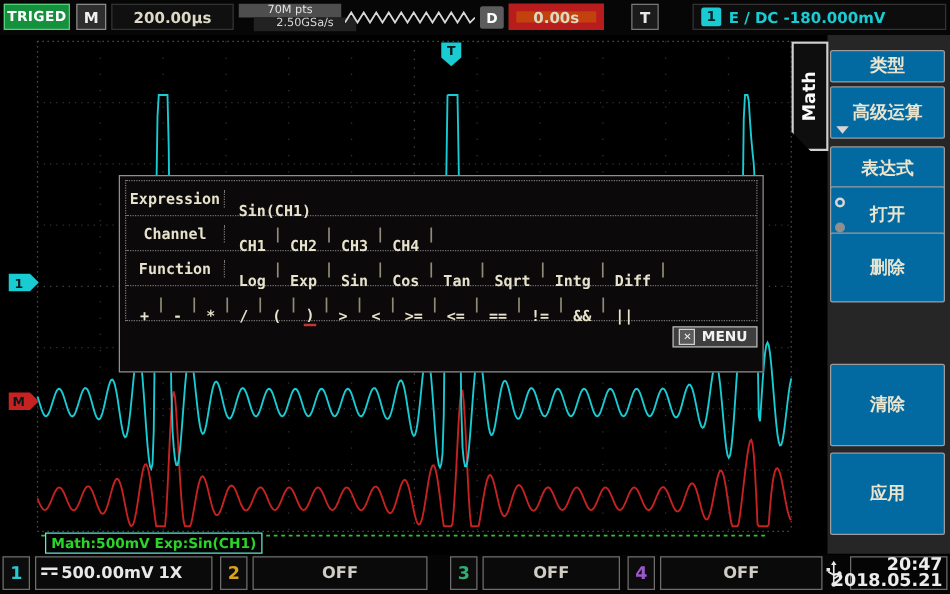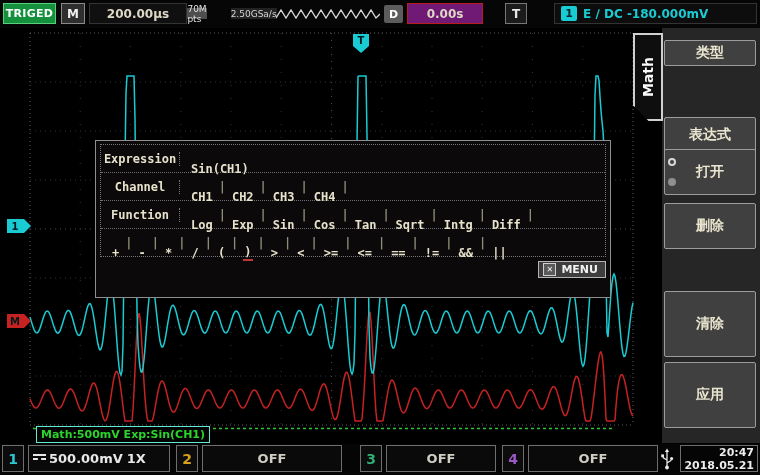--- a/index.html
+++ b/index.html
@@ -8,27 +8,27 @@
 
   
   .topbar{position:absolute;left:0;top:0;width:760px;height:28px;background:#060606;}
   .tb{position:absolute;display:flex;align-items:center;justify-content:center;box-sizing:border-box;}
   .triged{left:3px;top:3px;width:53px;height:21px;background:#15913e;border:1px solid #57d07e;
           color:#fff;font-size:11px;font-weight:bold;letter-spacing:.3px;}
   .mchip{left:61px;top:3px;width:24px;height:21px;background:#2e2e2e;border:1px solid #8a8a8a;
          color:#f0f0f0;font-size:12px;font-weight:bold;}
   .tbase{left:89px;top:3px;width:98px;height:21px;background:#101010;border:1px solid #333;
          color:#ded9c6;font-size:12px;font-weight:bold;}
-  .acq{left:191px;top:2px;width:82px;height:23px;flex-direction:row;font-size:9px;color:#e2e2e2;}
+  .acq{left:191px;top:2px;width:82px;height:23px;flex-direction:column;font-size:9px;color:#e2e2e2;}
   .acq .l1{background:#4e4e4e;width:100%;height:11px;display:flex;align-items:center;justify-content:center;}
   .acq .l2{background:#222;width:100%;height:11px;display:flex;align-items:center;justify-content:center;color:#d5d5d5;margin-left:24px;}
   .zig{left:276px;top:7px;width:104px;height:14px;}
   .dchip{left:384px;top:5px;width:19px;height:18px;background:#5c5c5c;color:#fff;
          font-size:11px;font-weight:bold;border-radius:2px;}
-  .delaybox{left:407px;top:3px;width:76px;height:21px;background:#701a75;border:1px solid #b91c1c;
+  .delaybox{left:407px;top:3px;width:76px;height:21px;background:#c2410c;border:6px solid #b91c1c;
             color:#ded9c6;font-size:12px;font-weight:bold;}
   .tchip{left:505px;top:3px;width:22px;height:21px;background:#1b1b1b;border:1px solid #777;
          color:#e8e8e8;font-size:12px;font-weight:bold;}
   .trigbox{left:554px;top:3px;width:203px;height:21px;background:#0d0d0d;border:1px solid #333;
            justify-content:flex-start;padding-left:6px;gap:6px;}
   .trigbadge{width:16px;height:15px;border-radius:2px;color:#03262a;font-size:11px;font-weight:bold;
              display:flex;align-items:center;justify-content:center;background:#2cc8d2;}
   .trigtext{font-size:12px;font-weight:bold;color:#2cc8d2;}
 
   
@@ -59,21 +59,21 @@
              padding:1px 7px 1px 4px;color:#f2f2f2;font-size:11px;font-weight:bold;cursor:pointer;}
   .menu-x{background:#5a5a5a;border:1px solid #cfcfcf;width:11px;height:11px;display:flex;
           align-items:center;justify-content:center;font-size:8px;color:#eee;}
 
   
   .side-panel{position:absolute;left:662px;top:28px;width:98px;height:415px;background:#262626;}
   .math-tab{position:absolute;left:633px;top:33px;width:30px;height:88px;background:#0e0e0e;
             border:2px solid #d0d0d0;box-sizing:border-box;display:flex;align-items:center;justify-content:center;
             clip-path:polygon(0 0,100% 0,100% 100%,52% 100%,0 82%);z-index:4;}
   .math-tab-txt{writing-mode:vertical-rl;transform:rotate(180deg);color:#fafafa;font-size:14px;font-weight:bold;}
-  .sb-btn{position:absolute;left:664px;width:92px;background:#404040;border:1px solid #9c9c9c;
+  .sb-btn{position:absolute;left:664px;width:92px;background:#0369a1;border:1px solid #9c9c9c;
           border-radius:2px;display:flex;align-items:center;justify-content:center;
           font-size:14px;font-weight:bold;color:#e9e5cf;box-sizing:border-box;z-index:5;}
   .tri{position:absolute;left:4px;bottom:3px;width:0;height:0;border-left:5px solid transparent;
        border-right:5px solid transparent;border-top:6px solid #d6d6d6;}
   .radio{position:absolute;left:3px;width:8px;height:8px;border-radius:50%;box-sizing:border-box;}
   .r1{top:8px;border:2px solid #d8d8d8;}
   .r2{bottom:8px;background:#8f8f8f;}
 
   
   .statusbar{position:absolute;left:0;top:444px;width:760px;height:31px;background:#050505;}
@@ -82,21 +82,21 @@
   .ch-box{position:absolute;top:1px;height:27px;background:#0a0a0a;border:1px solid #6e6e6e;
           display:flex;align-items:center;justify-content:center;color:#d0cdc4;font-size:13px;
           font-weight:bold;box-sizing:border-box;}
   .ch-box.val{justify-content:flex-start;padding-left:4px;color:#e8e8e8;}
   .probe{margin-left:4px;}
   .dc-icon{display:inline-block;width:13px;height:8px;border-top:2px solid #e8e8e8;position:relative;margin-right:3px;}
   .dc-icon::after{content:"";position:absolute;left:0;top:2px;width:13px;border-top:2px dashed #e8e8e8;}
   .usb{position:absolute;left:660px;top:4px;}
   .timebox{position:absolute;left:680px;top:1px;width:78px;height:27px;border:1px solid #6e6e6e;
            box-sizing:border-box;display:flex;flex-direction:column;align-items:flex-end;justify-content:center;
-           padding-right:3px;color:#ececec;font-size:11px;font-weight:bold;line-height:13px;}
+           padding-right:3px;color:#ececec;font-size:14px;font-weight:bold;line-height:13px;}
 </style>
 </head>
 <body>
 
 <div class="screen">
 
   <div class="topbar">
     <div class="tb triged">TRIGED</div>
     <div class="tb mchip">M</div>
     <div class="tb tbase">200.00μs</div>
@@ -244,29 +244,33 @@
     </div>
   </div>
 
   <div class="side-panel"></div>
   <div class="math-tab">
     <span class="math-tab-txt">Math</span>
   </div>
   <div class="sb-btn" style="top:40px;height:26px">
     <span>类型</span>
   </div>
+  <div class="sb-btn" style="top:69px;height:42px">
+    <span>高级运算</span>
+    <span class="tri"></span>
+  </div>
   <div class="sb-btn" style="top:117px;height:36px">
     <span>表达式</span>
   </div>
   <div class="sb-btn" style="top:149px;height:46px">
     <span class="radio r1"></span>
     <span class="radio r2"></span>
     <span>打开</span>
   </div>
-  <div class="sb-btn" style="top:203px;height:46px">
+  <div class="sb-btn" style="top:186px;height:56px">
     <span>删除</span>
   </div>
   <div class="sb-btn" style="top:291px;height:66px">
     <span>清除</span>
   </div>
   <div class="sb-btn" style="top:362px;height:66px">
     <span>应用</span>
   </div>
 
   <div class="statusbar">

